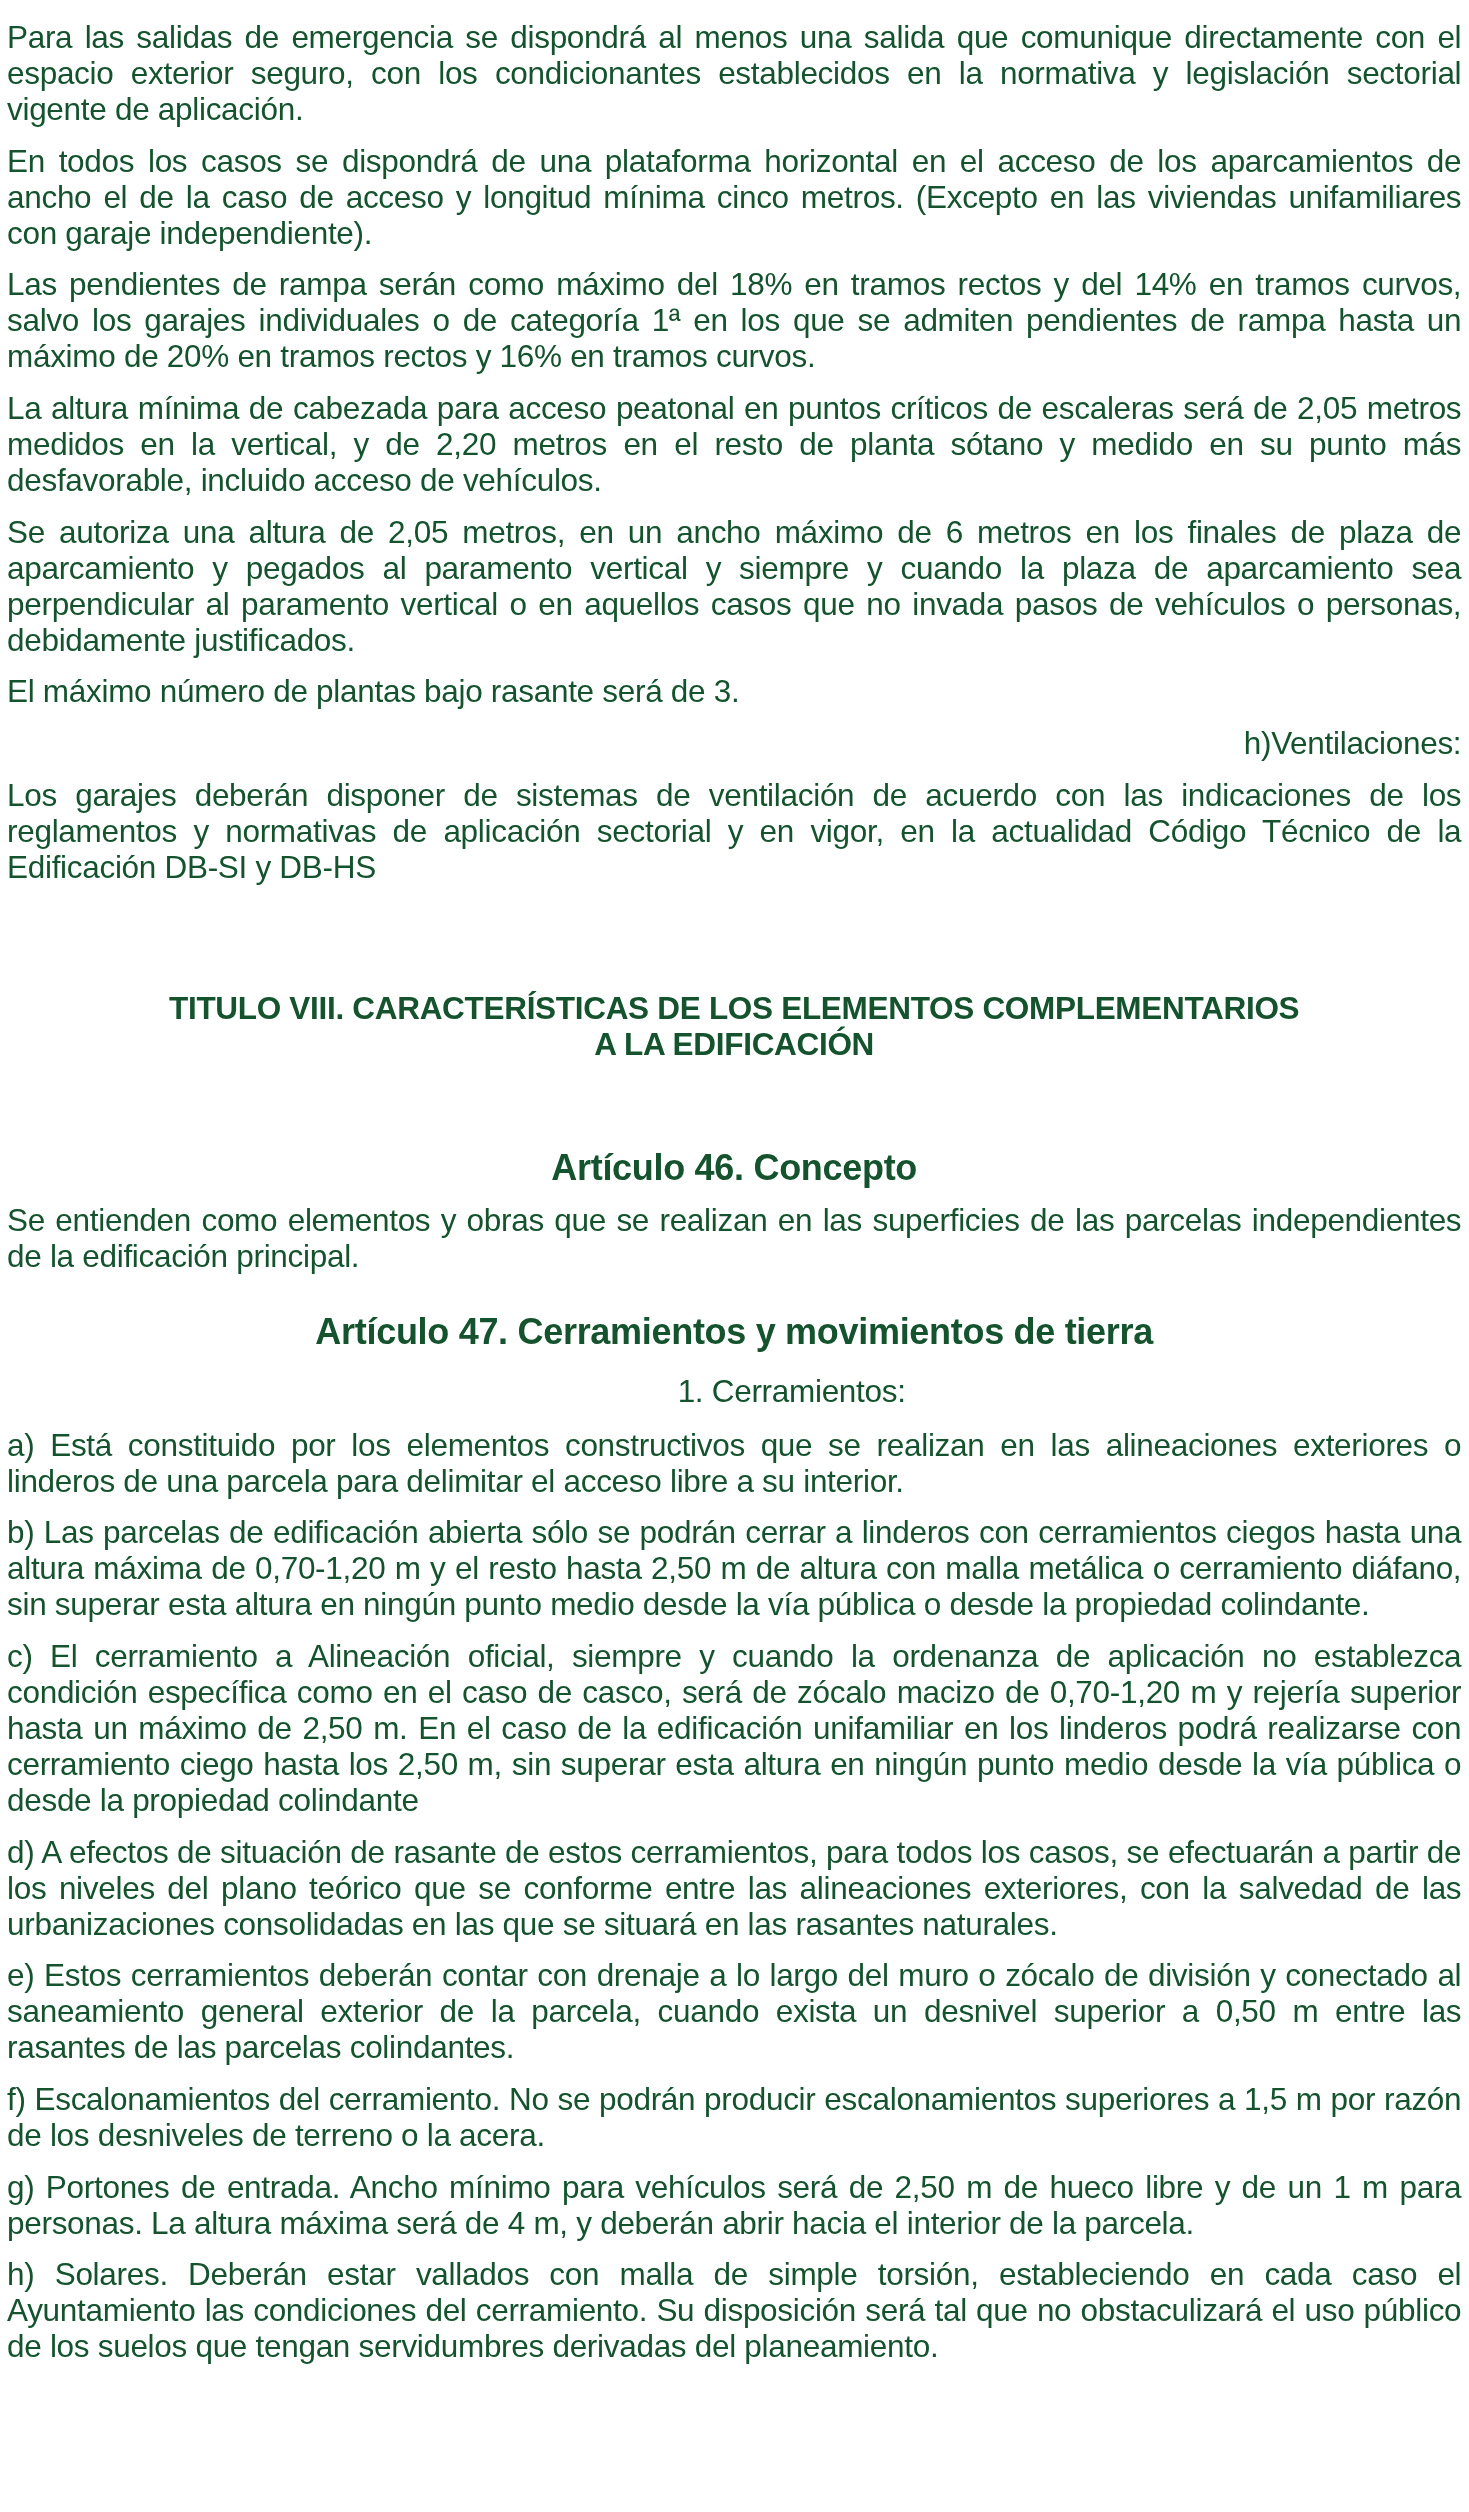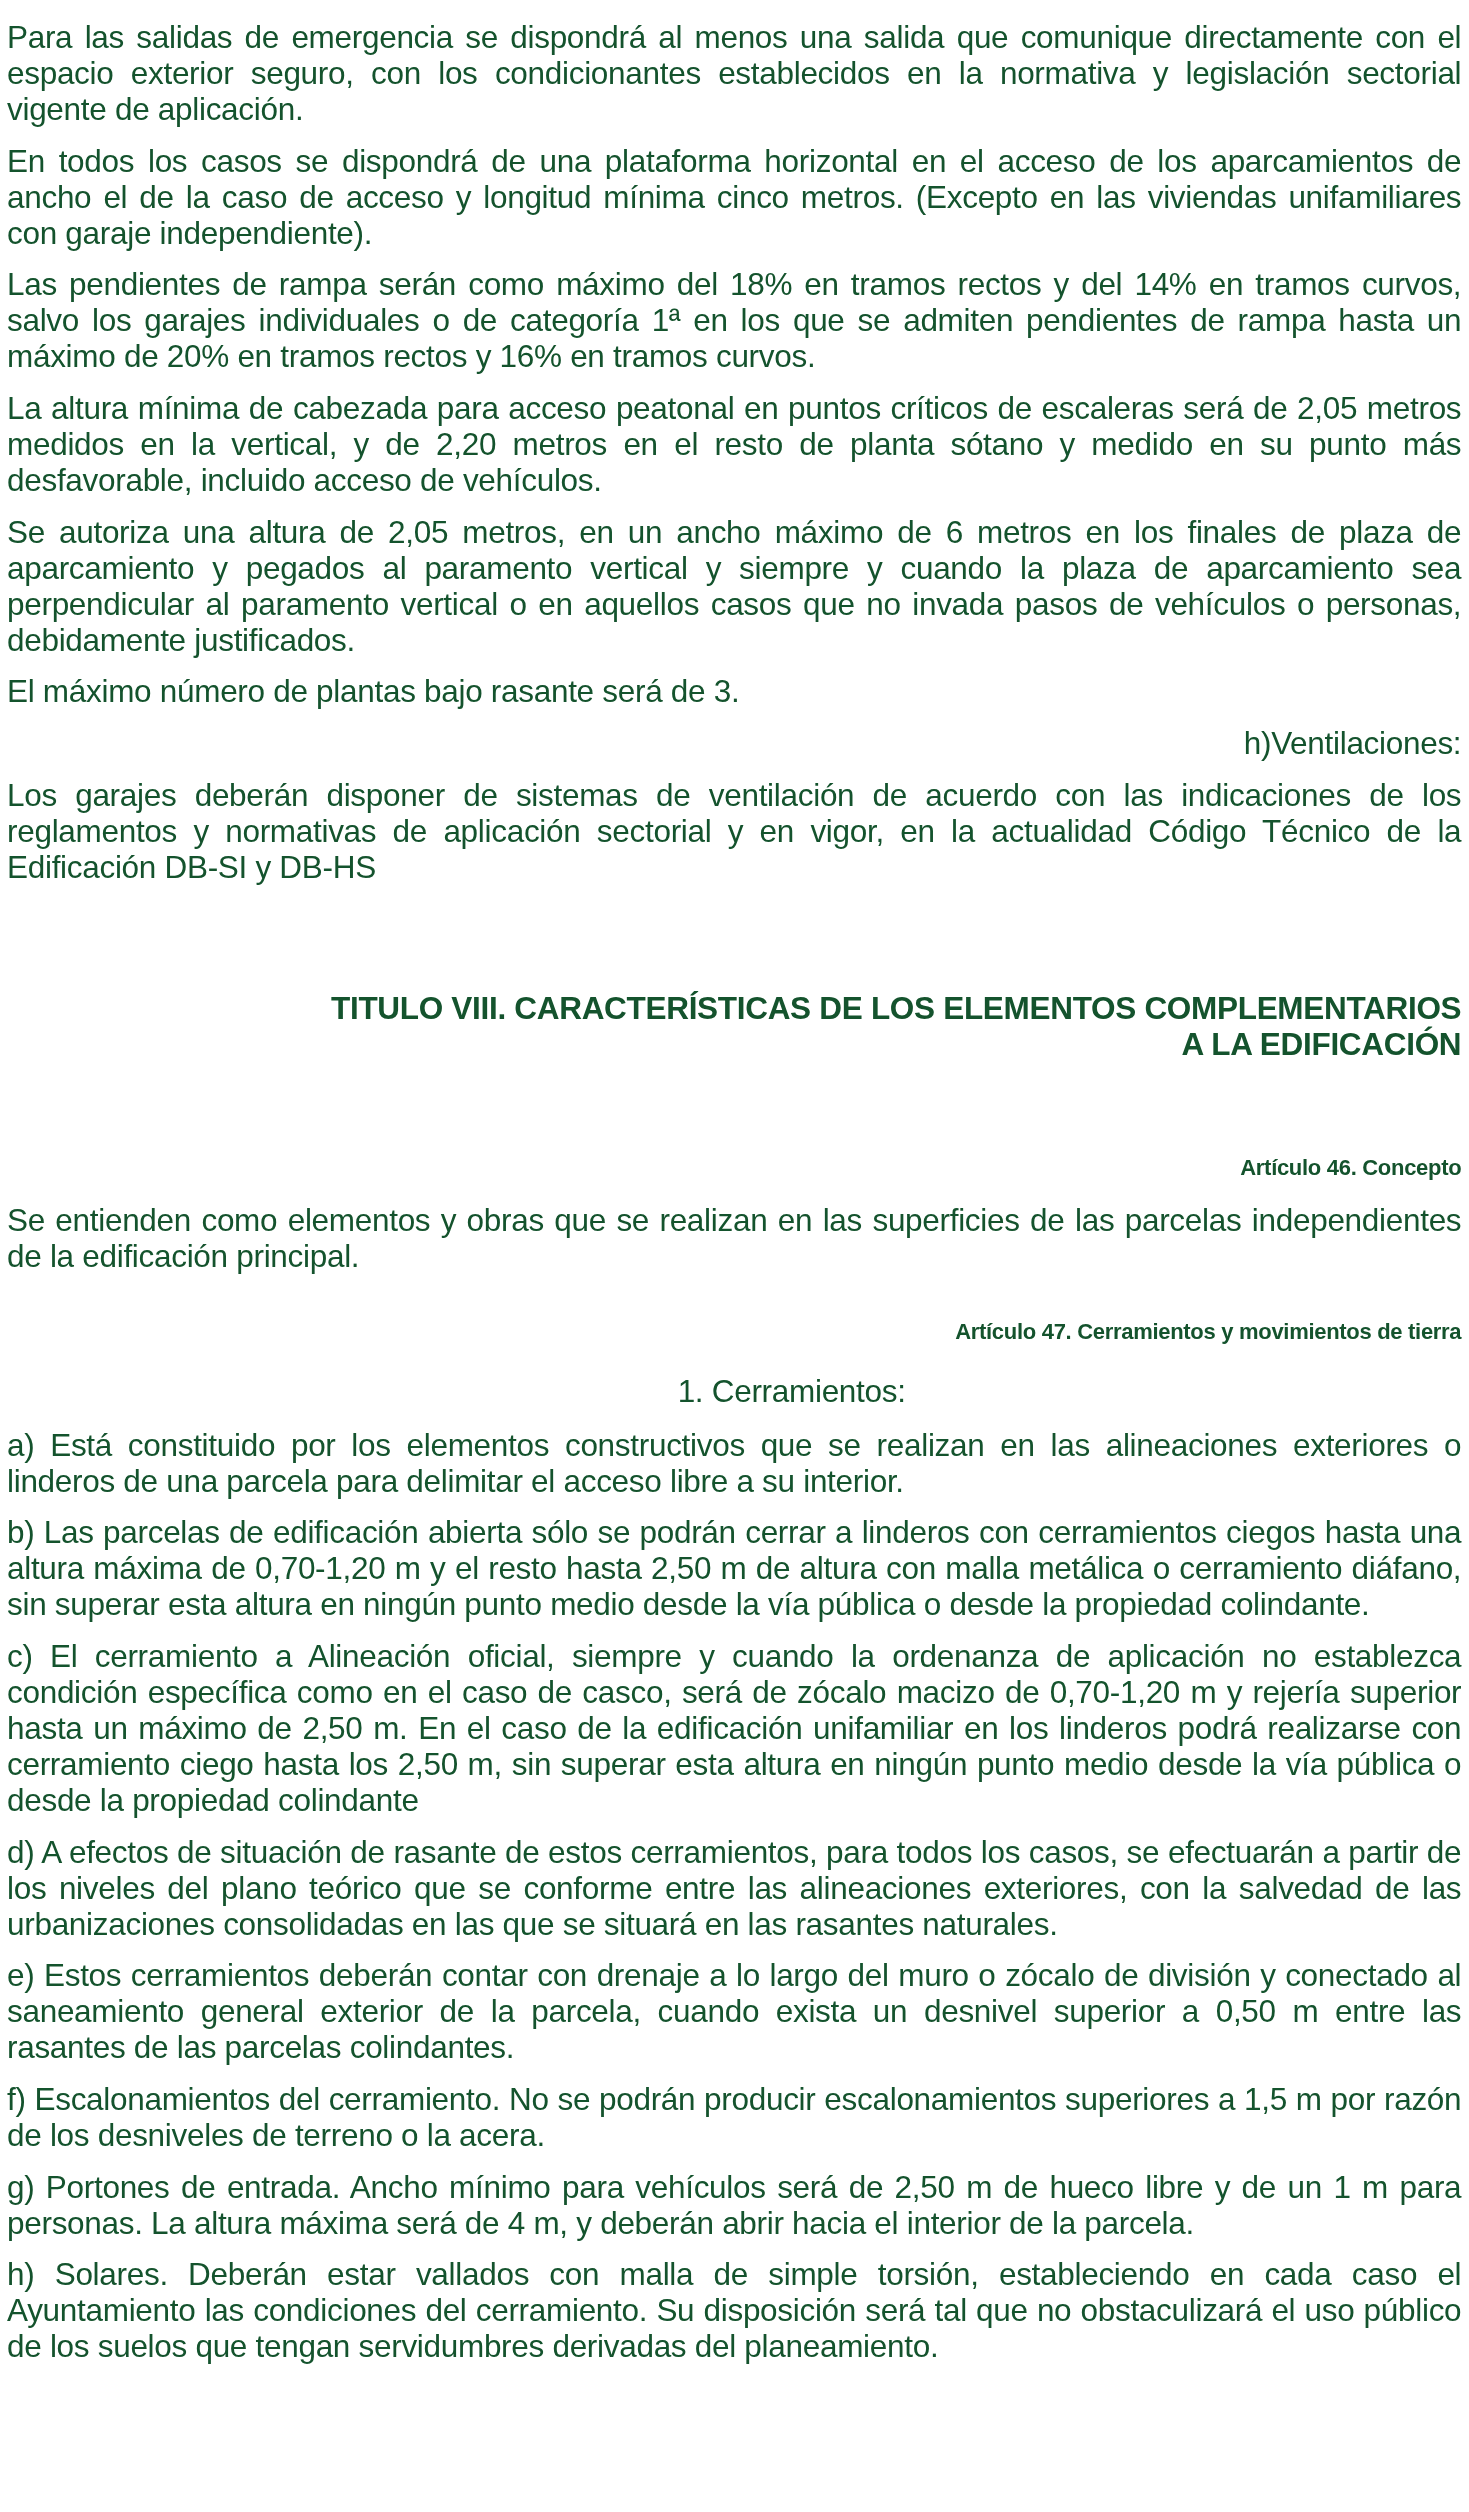--- a/index.html
+++ b/index.html
@@ -40,28 +40,27 @@
   }
   .main-title {
     margin: 105px 0 88px 0;
     font-size: 31.5px;
     line-height: 36px;
     font-weight: bold;
     text-align: center;
   }
   .main-title .title-line {
     display: block;
-    text-align: right;
   }
   .article-heading {
     margin: 0 0 15.7px 0;
-    font-size: 22px;
+    font-size: 36px;
     line-height: 36px;
     font-weight: bold;
-    text-align: right;
+    text-align: center;
   }
   .article-heading.art47 {
     margin-top: 40px;
     margin-bottom: 23.6px;
   }
 </style>
 </head>
 <body>
 
 <div class="page">

